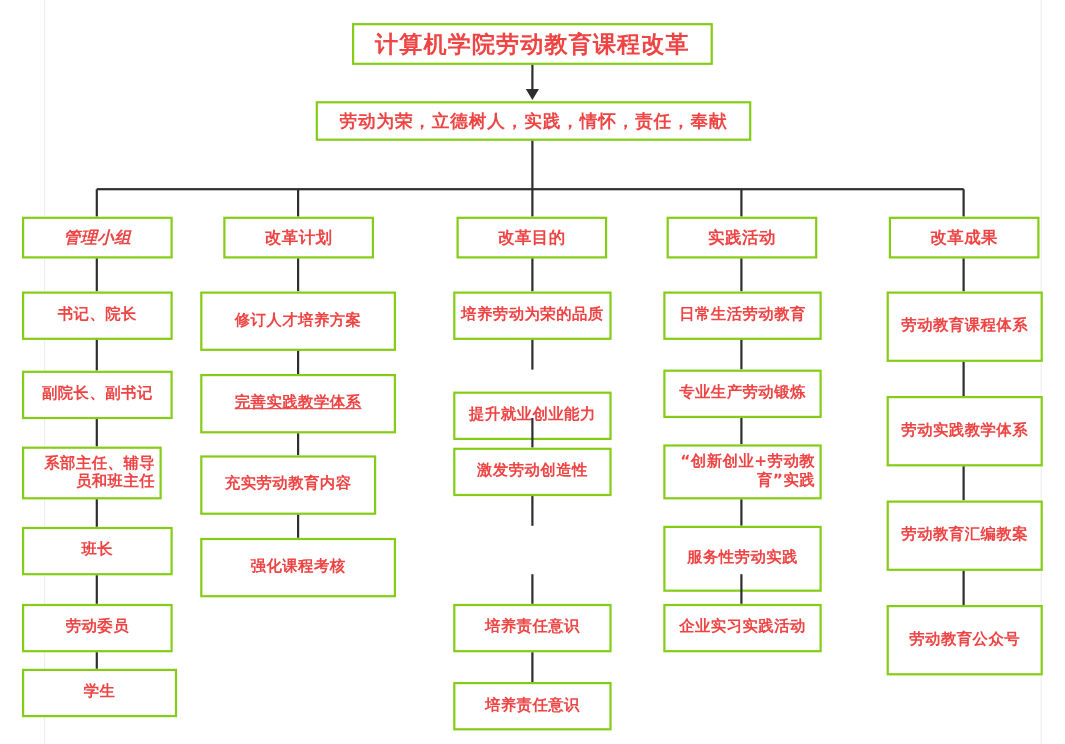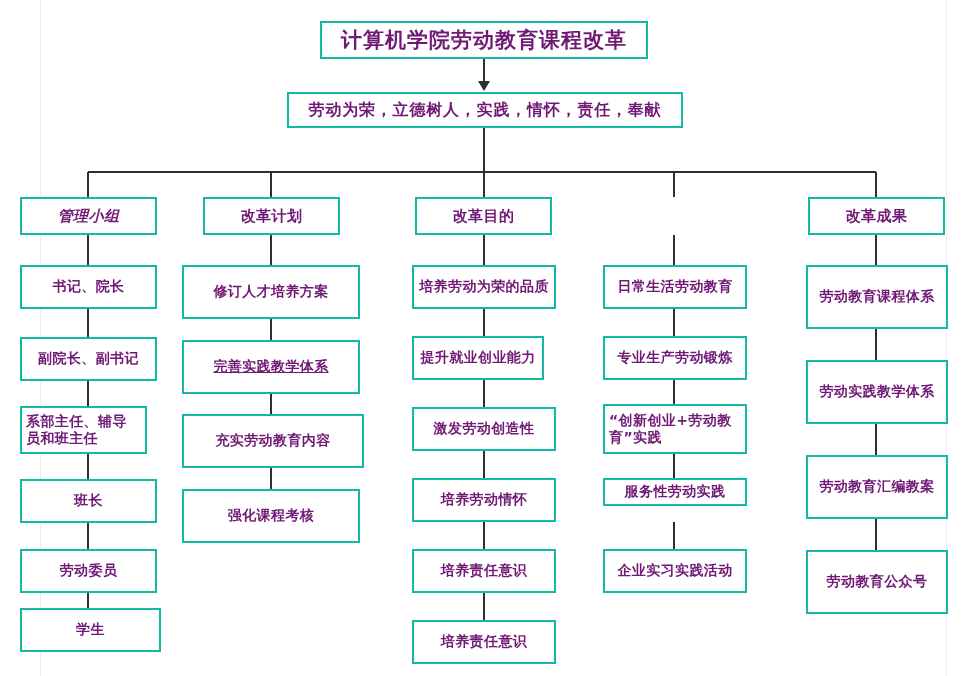--- a/index.html
+++ b/index.html
@@ -30,27 +30,27 @@
     height: 676px;
     background: #ededee;
   }
   .page-edge.left  { left: 40px; }
   .page-edge.right { left: 946px; }
 
   
   .node {
     position: absolute;
     box-sizing: border-box;
-    border: 2px solid #14b8a6;
+    border: 2px solid #84cc16;
     background: #ffffff;
     display: flex;
     align-items: center;
     justify-content: center;
-    text-align: left;
-    color: #701a75;
+    text-align: right;
+    color: #ef4444;
     line-height: 1.25;
     letter-spacing: 0.4px;
     padding: 2px 4px;
     font-weight: 600;
   }
   .node.root {
     font-size: 21px;
     letter-spacing: 1px;
   }
   .node.motto {
@@ -107,46 +107,46 @@
     <div class="node leaf" style="left: 20px; top: 549px; width: 137px; height: 44px;">劳动委员</div>
     <div class="conn v" style="left: 87px; top: 593px; height: 18px;"></div>
     <div class="node leaf" style="left: 20px; top: 608px; width: 141px; height: 44px;">学生</div>
     <div class="conn v" style="left: 270px; top: 172px; height: 25px;"></div>
     <div class="node head" style="left: 203px; top: 197px; width: 137px; height: 38px;">改革计划</div>
     <div class="conn v" style="left: 270px; top: 235px; height: 30px;"></div>
     <div class="node leaf" style="left: 182px; top: 265px; width: 178px; height: 54px;">修订人才培养方案</div>
     <div class="conn v" style="left: 270px; top: 319px; height: 21px;"></div>
     <div class="node leaf" style="left: 182px; top: 340px; width: 178px; height: 54px; text-decoration: underline;">完善实践教学体系</div>
     <div class="conn v" style="left: 270px; top: 394px; height: 20px;"></div>
-    <div class="node leaf" style="left: 182px; top: 414px; width: 182px; height: 54px;">充实劳动教育内容</div>
+    <div class="node leaf" style="left: 182px; top: 414px; width: 160px; height: 54px;">充实劳动教育内容</div>
     <div class="conn v" style="left: 270px; top: 468px; height: 21px;"></div>
     <div class="node leaf" style="left: 182px; top: 489px; width: 178px; height: 54px;">强化课程考核</div>
     <div class="conn v" style="left: 483px; top: 172px; height: 25px;"></div>
     <div class="node head" style="left: 415px; top: 197px; width: 137px; height: 38px;">改革目的</div>
     <div class="conn v" style="left: 483px; top: 235px; height: 30px;"></div>
     <div class="node leaf" style="left: 412px; top: 265px; width: 144px; height: 44px;">培养劳动为荣的品质</div>
     <div class="conn v" style="left: 483px; top: 309px; height: 27px;"></div>
-    <div class="node leaf" style="left: 412px; top: 336px; width: 132px; height: 44px;">提升就业创业能力</div>
+    <div class="node leaf" style="left: 412px; top: 356px; width: 144px; height: 44px;">提升就业创业能力</div>
     <div class="conn v" style="left: 483px; top: 380px; height: 27px;"></div>
     <div class="node leaf" style="left: 412px; top: 407px; width: 144px; height: 44px;">激发劳动创造性</div>
     <div class="conn v" style="left: 483px; top: 451px; height: 27px;"></div>
-    <div class="node leaf" style="left: 412px; top: 478px; width: 144px; height: 44px;">培养劳动情怀</div>
     <div class="conn v" style="left: 483px; top: 522px; height: 27px;"></div>
     <div class="node leaf" style="left: 412px; top: 549px; width: 144px; height: 44px;">培养责任意识</div>
     <div class="conn v" style="left: 483px; top: 593px; height: 27px;"></div>
     <div class="node leaf" style="left: 412px; top: 620px; width: 144px; height: 44px;">培养责任意识</div>
     <div class="conn v" style="left: 673px; top: 172px; height: 25px;"></div>
+    <div class="node head" style="left: 606px; top: 197px; width: 137px; height: 38px;">实践活动</div>
     <div class="conn v" style="left: 673px; top: 235px; height: 30px;"></div>
     <div class="node leaf" style="left: 603px; top: 265px; width: 144px; height: 44px;">日常生活劳动教育</div>
     <div class="conn v" style="left: 673px; top: 309px; height: 27px;"></div>
     <div class="node leaf" style="left: 603px; top: 336px; width: 144px; height: 44px;">专业生产劳动锻炼</div>
     <div class="conn v" style="left: 673px; top: 380px; height: 24px;"></div>
     <div class="node leaf" style="left: 603px; top: 404px; width: 144px; height: 50px;">“创新创业+劳动教育”实践</div>
     <div class="conn v" style="left: 673px; top: 454px; height: 24px;"></div>
-    <div class="node leaf" style="left: 603px; top: 478px; width: 144px; height: 28px;">服务性劳动实践</div>
+    <div class="node leaf" style="left: 603px; top: 478px; width: 144px; height: 60px;">服务性劳动实践</div>
     <div class="conn v" style="left: 673px; top: 522px; height: 27px;"></div>
     <div class="node leaf" style="left: 603px; top: 549px; width: 144px; height: 44px;">企业实习实践活动</div>
     <div class="conn v" style="left: 875px; top: 172px; height: 25px;"></div>
     <div class="node head" style="left: 808px; top: 197px; width: 137px; height: 38px;">改革成果</div>
     <div class="conn v" style="left: 875px; top: 235px; height: 30px;"></div>
     <div class="node leaf" style="left: 806px; top: 265px; width: 142px; height: 64px;">劳动教育课程体系</div>
     <div class="conn v" style="left: 875px; top: 329px; height: 31px;"></div>
     <div class="node leaf" style="left: 806px; top: 360px; width: 142px; height: 64px;">劳动实践教学体系</div>
     <div class="conn v" style="left: 875px; top: 424px; height: 31px;"></div>
     <div class="node leaf" style="left: 806px; top: 455px; width: 142px; height: 64px;">劳动教育汇编教案</div>

